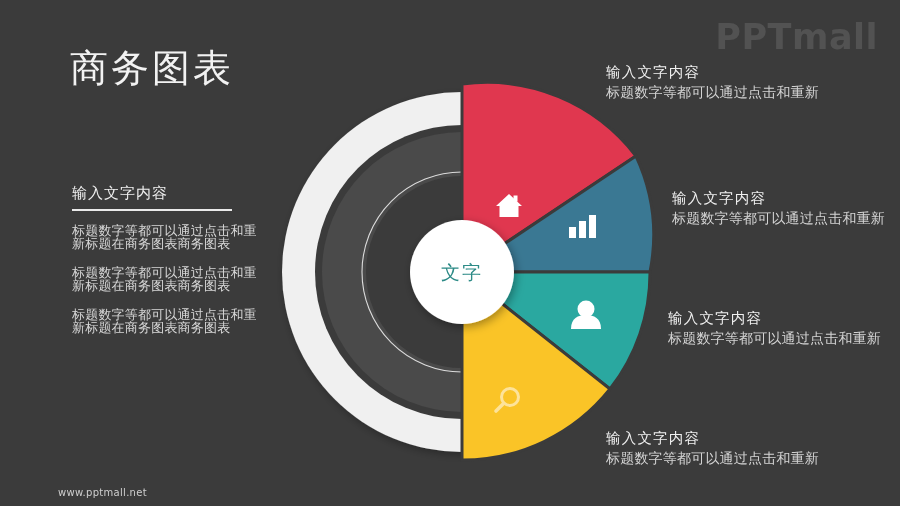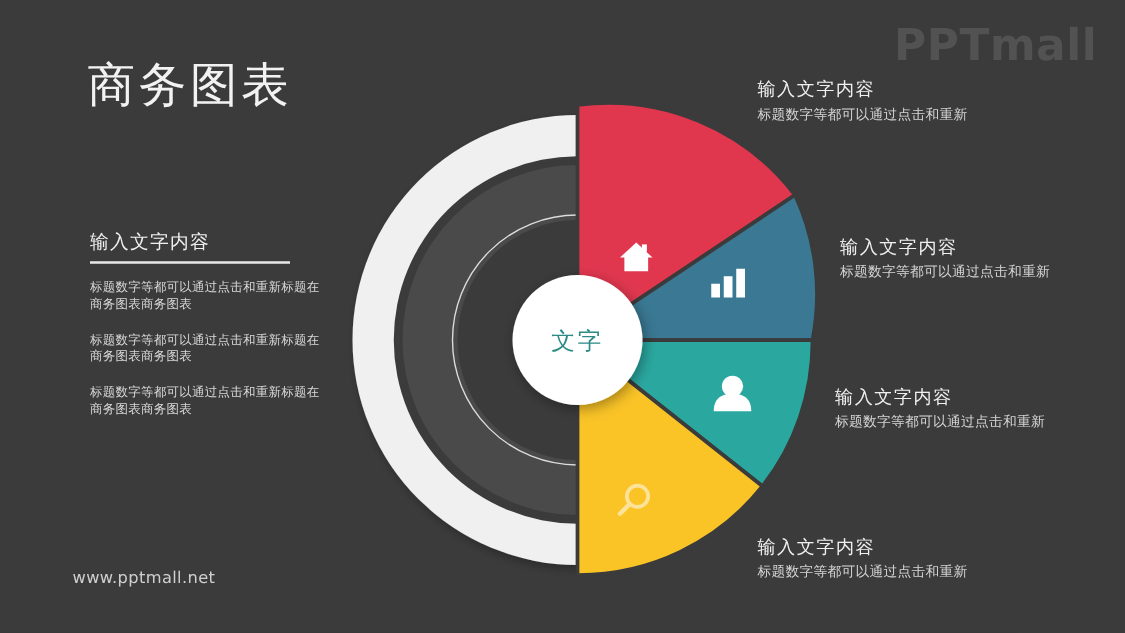--- a/index.html
+++ b/index.html
@@ -35,22 +35,22 @@
     font-size: 35px;
     line-height: 34px;
     color: #525252;
     font-weight: 700;
     letter-spacing: 0.5px;
     white-space: nowrap;
   }
   #footer-url {
     position: absolute;
     left: 58px;
-    bottom: 36px;
-    font-size: 13px;
+    bottom: 8px;
+    font-size: 10px;
     color: #cfcfcf;
     letter-spacing: 0.3px;
     white-space: nowrap;
     margin-top: 33px;
   }
 
   
   #left-block {
     position: absolute;
     left: 72px;
@@ -65,21 +65,21 @@
     margin: 0 0 6px 0;
     white-space: nowrap;
   }
   #left-block .lb-rule {
     width: 160px;
     height: 2px;
     background: #e9e9e9;
     margin-bottom: 13px;
   }
   #left-block .lb-para {
-    font-size: 10px;
+    font-size: 13px;
     line-height: 13px;
     color: #d8d8d8;
     margin: 0 0 16px 0;
     letter-spacing: 0.2px;
   }
   #left-block .lb-para:last-child { margin-bottom: 0; }
 
   
   #graphic {
     position: absolute;
@@ -103,21 +103,21 @@
   }
   .callout .co-title {
     font-size: 14.5px;
     line-height: 20px;
     color: #f0f0f0;
     letter-spacing: 1.2px;
     margin: 0 0 4px 0;
     white-space: nowrap;
   }
   .callout .co-sub {
-    font-size: 11px;
+    font-size: 14px;
     line-height: 12px;
     color: #d4d4d4;
     letter-spacing: 0.2px;
     margin: 0;
     white-space: nowrap;
   }
   #callout-1 { left: 606px; top: 62px; }
   #callout-2 { left: 672px; top: 188px; }
   #callout-3 { left: 668px; top: 308px; }
   #callout-4 { left: 606px; top: 428px; }

